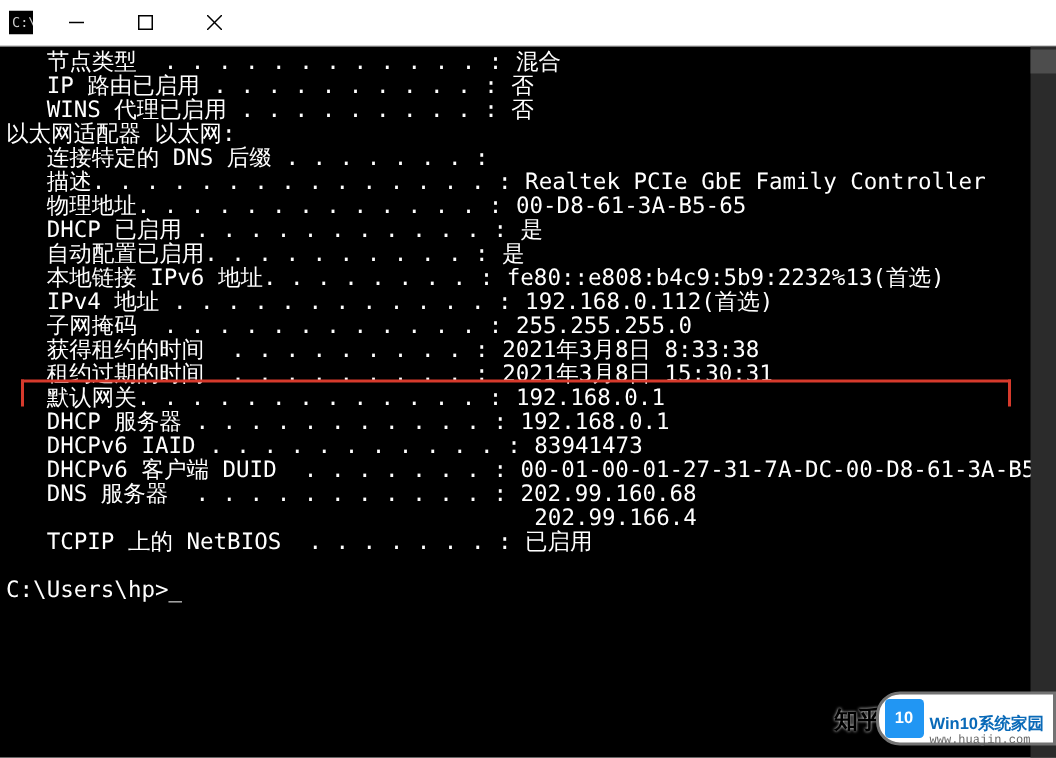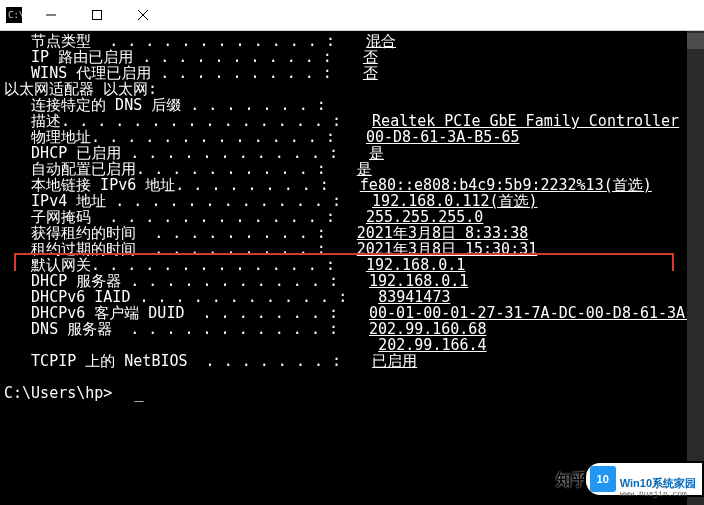--- a/index.html
+++ b/index.html
@@ -6,29 +6,29 @@
 .window{position:relative;width:704px;height:505px;background:#fff;}
 .titlebar{display:flex;align-items:center;height:30px;background:#fff;border-bottom:1px solid #d0d0d0;}
 .title-icon{width:16px;height:16px;margin:0 6px;display:flex;align-items:center;justify-content:center;}
 .title-icon svg{width:16px;height:16px;}
 .title-text{flex:1;font-size:12px;color:#000;font-family:"Segoe UI","Microsoft YaHei",sans-serif;}
 .win-controls{display:flex;height:30px;}
 .win-btn{width:46px;height:30px;display:flex;align-items:center;justify-content:center;color:#000;}
 .win-btn svg{width:10px;height:10px;}
 .console{position:relative;background:#000;color:#fff;height:475px;overflow:hidden;}
 .console-inner{padding:2px 0 0 4px;font-size:15px;line-height:16px;white-space:pre;letter-spacing:0;}
-.line{display:flex;gap:22px;}
+.line{display:flex;}
 .lbl-col{display:inline-block;}
-.val-col{display:inline-block;text-decoration:underline;}
+.val-col{display:inline-block;}
 .hl{position:absolute;border:2px solid #d63a2c;pointer-events:none;}
 .hl1{left:14px;top:222px;width:656px;height:16px;border-top:2px solid #d63a2c;border-left:2px solid #d63a2c;border-right:2px solid #d63a2c;border-bottom:none;}
 .scrollbar{position:absolute;top:0;right:0;width:17px;height:100%;background:#2b2b2b;}
 .scroll-thumb{position:absolute;right:0;top:2px;width:17px;height:16px;background:#4d4d4d;}
 .zhihu-txt{position:absolute;right:116px;bottom:14px;font-family:"Microsoft YaHei",sans-serif;font-size:16px;font-weight:bold;color:#000;text-shadow:0 0 2px #fff;}
-.watermark{position:absolute;right:0;bottom:8px;display:flex;align-items:center;height:32px;background:#fff;border:2px solid #000000;border-radius:16px 0 0 16px;padding:0 6px 0 4px;}
+.watermark{position:absolute;right:0;bottom:8px;display:flex;align-items:center;height:32px;background:#fff;border:2px solid #737373;border-radius:16px 0 0 16px;padding:0 6px 0 4px;}
 .wm-logo{width:26px;height:26px;background:#2196f3;border-radius:3px;display:flex;align-items:center;justify-content:center;color:#fff;font-weight:bold;font-size:14px;font-family:Arial,sans-serif;margin-right:4px;position:relative;}
 .wm-logo .ten{font-size:11px;line-height:1;}
 .wm-text{font-family:"Microsoft YaHei",sans-serif;}
 .wm-text .l1{font-size:11px;color:#0a6ab8;font-weight:bold;line-height:12px;margin-top:18px;}
 .wm-text .l2{font-size:8px;color:#666;line-height:10px;font-family:Liberation Mono, monospace;}
 .prompt-caret{display:inline-block;}
 </style>
 </head>
 <body>
 

